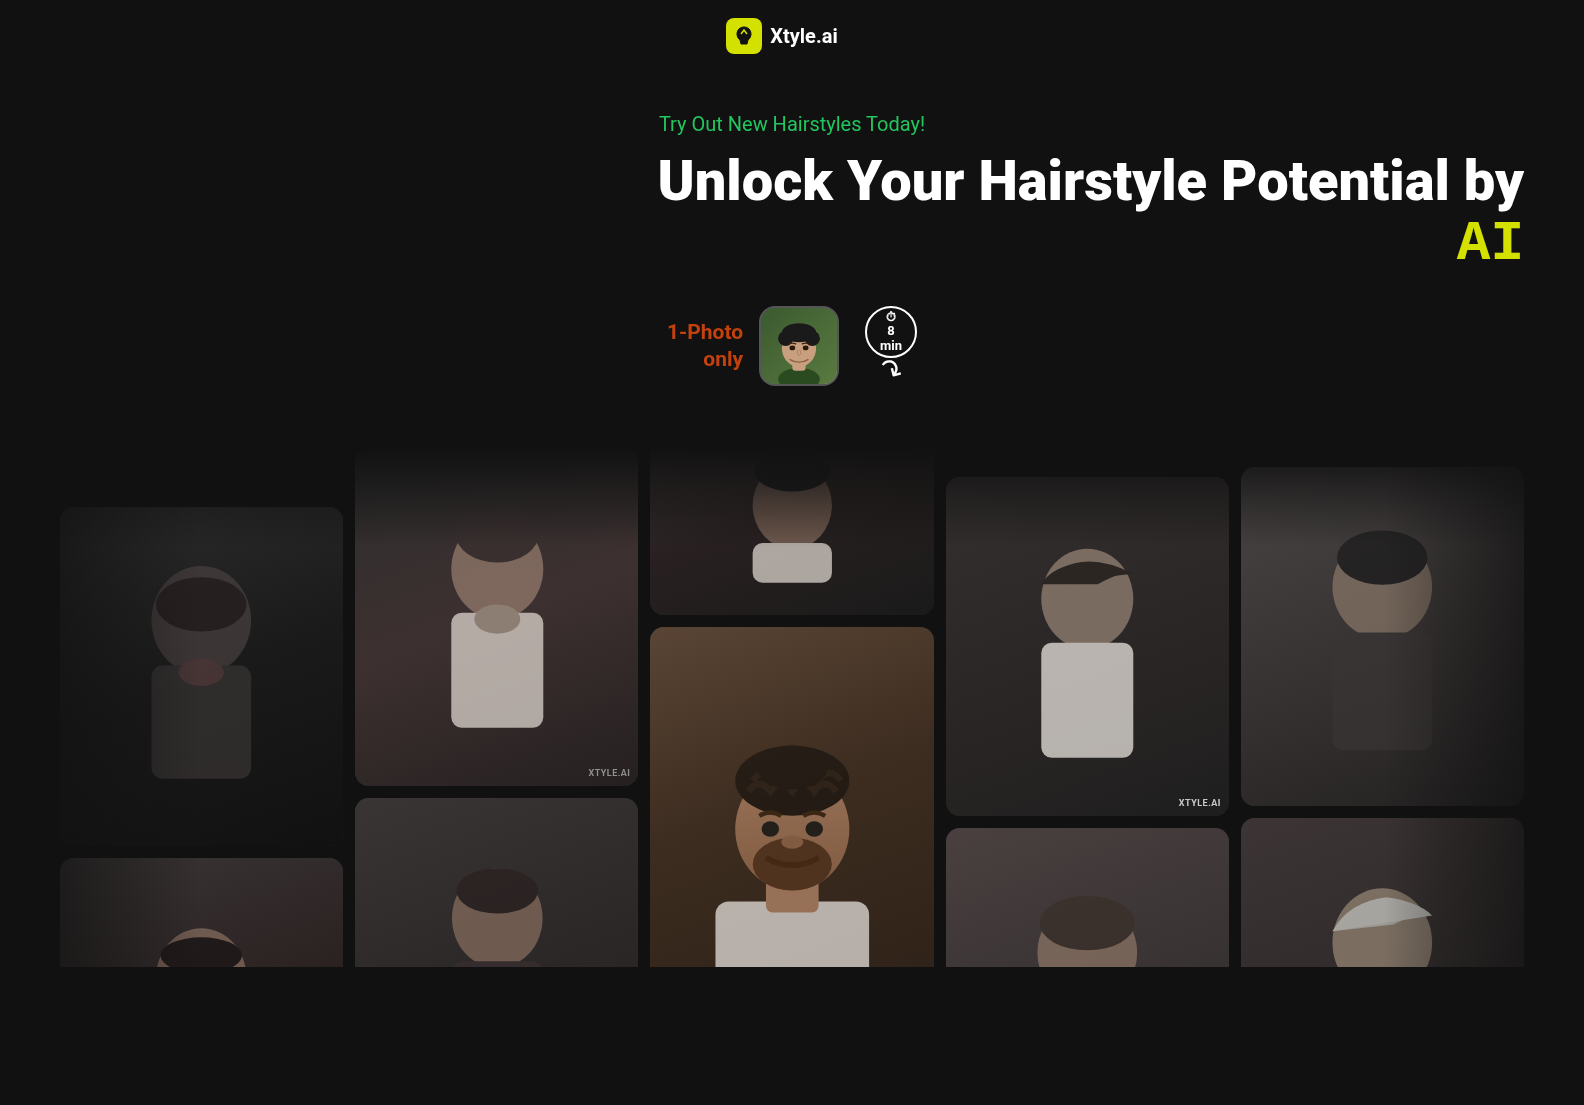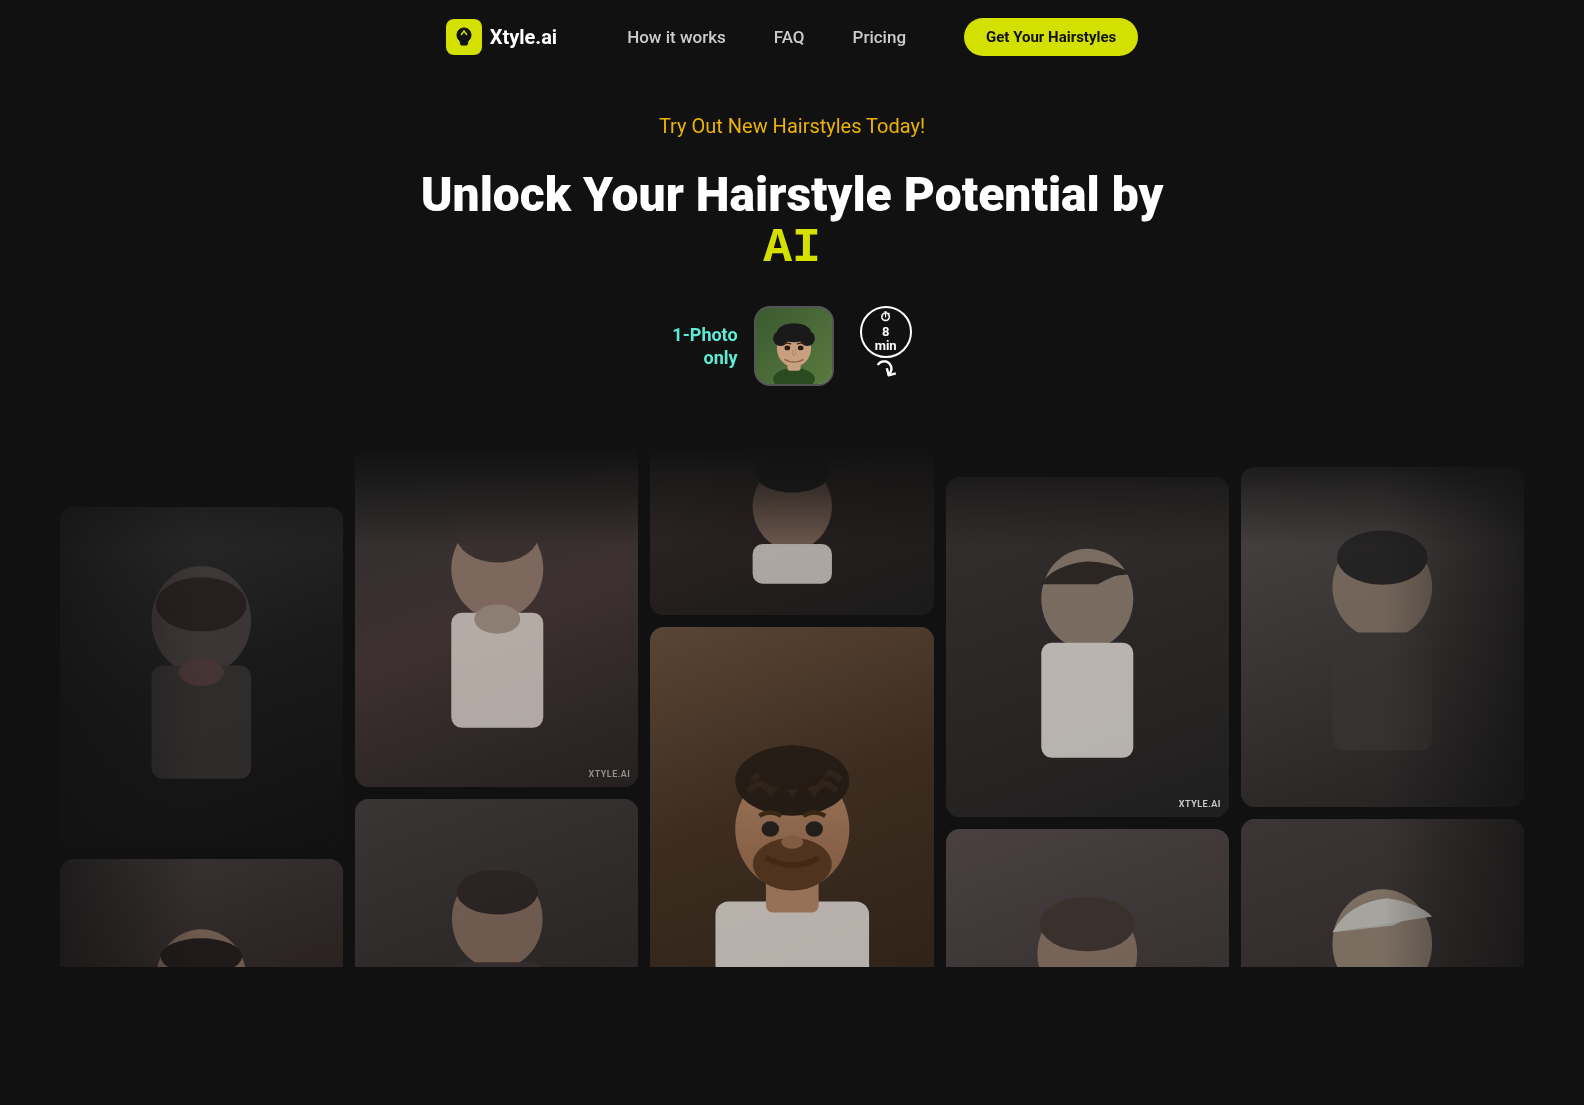--- a/index.html
+++ b/index.html
@@ -74,52 +74,53 @@
     
     .hero {
       text-align: center;
       padding: 40px 60px 20px;
       position: relative;
       z-index: 5;
     }
 
     .hero-subtitle {
       font-size: 20px;
-      color: #eab308;
-      margin-bottom: 32px;
+      color: #22c55e;
+      margin-bottom: 16px;
       font-weight: 400;
     }
 
     .hero-title {
-      font-size: 48px;
+      font-size: 56px;
       font-weight: 900;
       color: #ffffff;
       line-height: 1.05;
       margin-bottom: 0;
+      text-align: right;
     }
 
     .hero-title-ai {
       color: #d4e000;
       font-family: Liberation Mono, monospace;
     }
 
     
     .photo-section {
       display: flex;
       align-items: center;
       justify-content: center;
       gap: 16px;
       margin-top: 32px;
       position: relative;
     }
 
     .photo-label {
-      font-size: 18px;
+      font-size: 21px;
       font-weight: 700;
-      color: #5eead4;
+      color: #c2410c;
       text-align: right;
       line-height: 1.3;
     }
 
     .photo-thumbnail {
       width: 80px;
       height: 80px;
       border-radius: 16px;
       background: linear-gradient(135deg, #3a5a40 0%, #4a7a50 50%, #a8c880 100%);
       overflow: hidden;
@@ -297,26 +298,20 @@
   <div class="nav-logo">
     <div class="logo-icon">
       <svg width="22" height="22" viewBox="0 0 22 22" fill="none">
         <path d="M11 2C7 2 4 5 4 9c0 2.5 1.2 4.7 3 6l1 4h6l1-4c1.8-1.3 3-3.5 3-6 0-4-3-7-7-7z" fill="#111" stroke="#111"></path>
         <path d="M8 9 L11 5 L14 9" stroke="#d4e000" stroke-width="1.5" fill="none"></path>
       </svg>
     </div>
     <span class="logo-text">Xtyle.ai</span>
   </div>
 
-  <div class="nav-group">
-    <a class="nav-link">How it works</a>
-    <a class="nav-link">FAQ</a>
-    <a class="nav-link">Pricing</a>
-    <a class="nav-cta">Get Your Hairstyles</a>
-  </div>
 </nav>
 
 <section class="hero">
   <p class="hero-subtitle">Try Out New Hairstyles Today!</p>
   <h1 class="hero-title">
     <span>Unlock Your Hairstyle Potential by</span><br>
     <span class="hero-title-ai">AI</span>
   </h1>
 
   <div class="photo-section">

